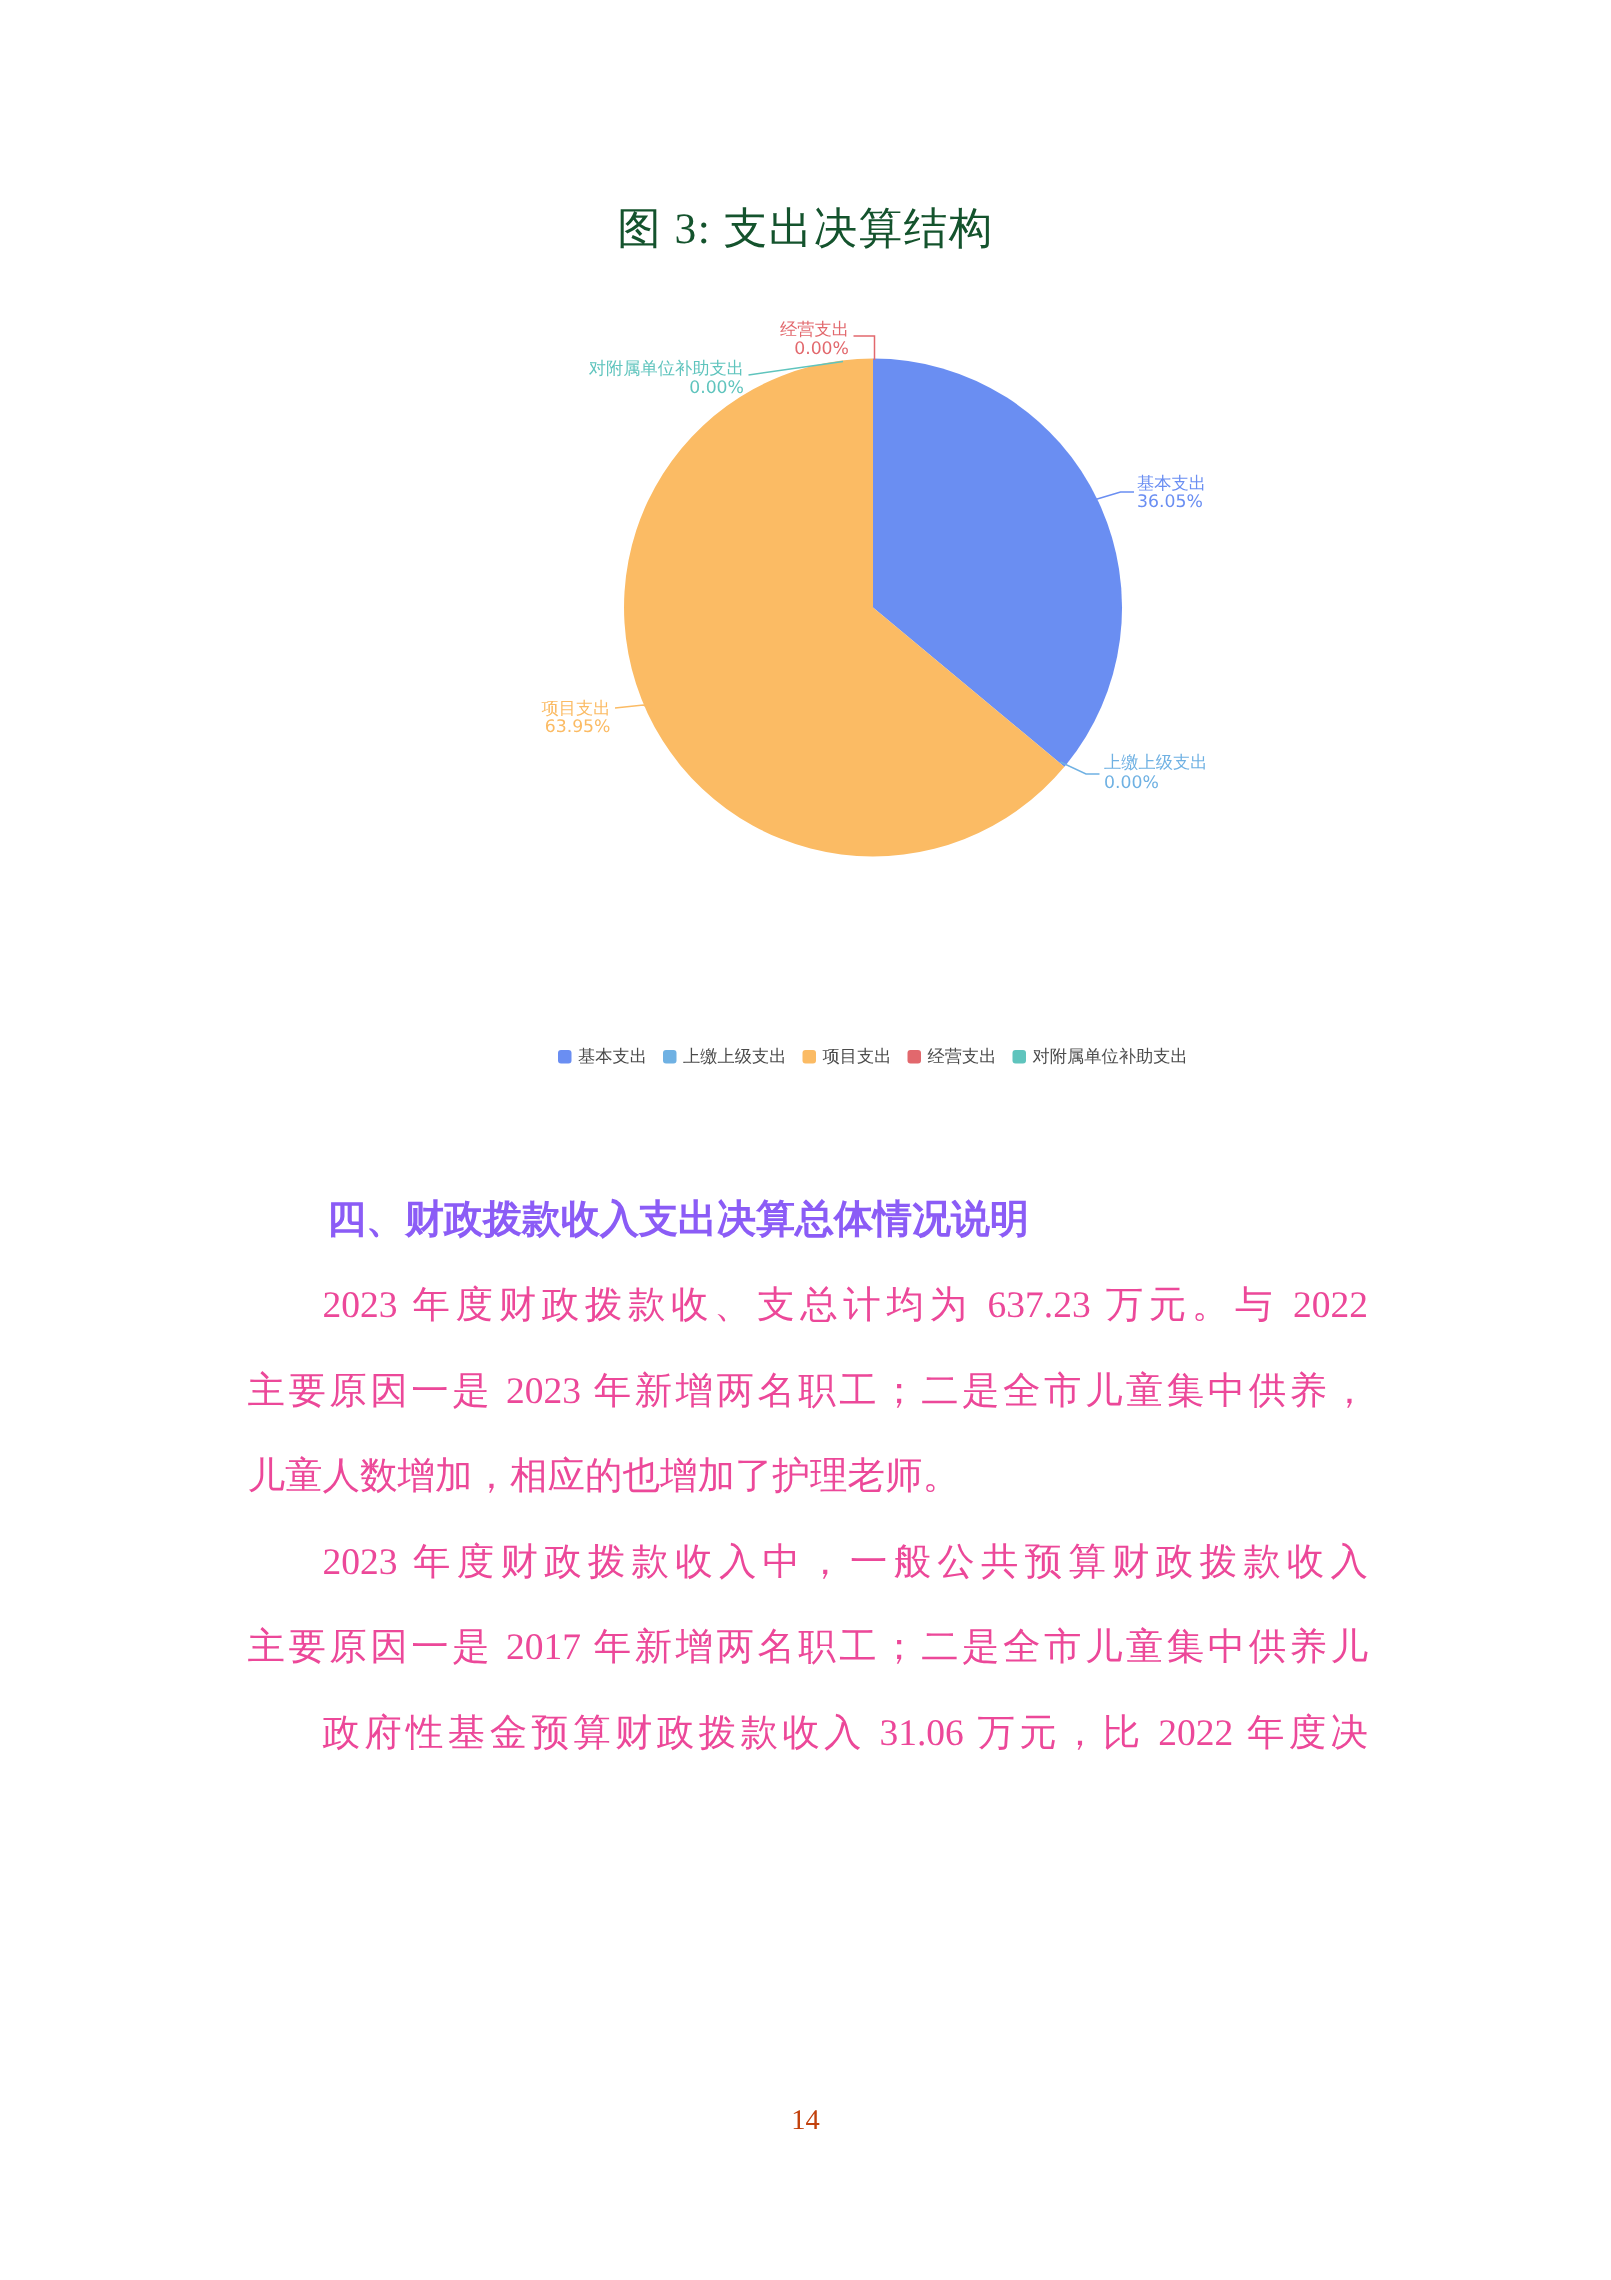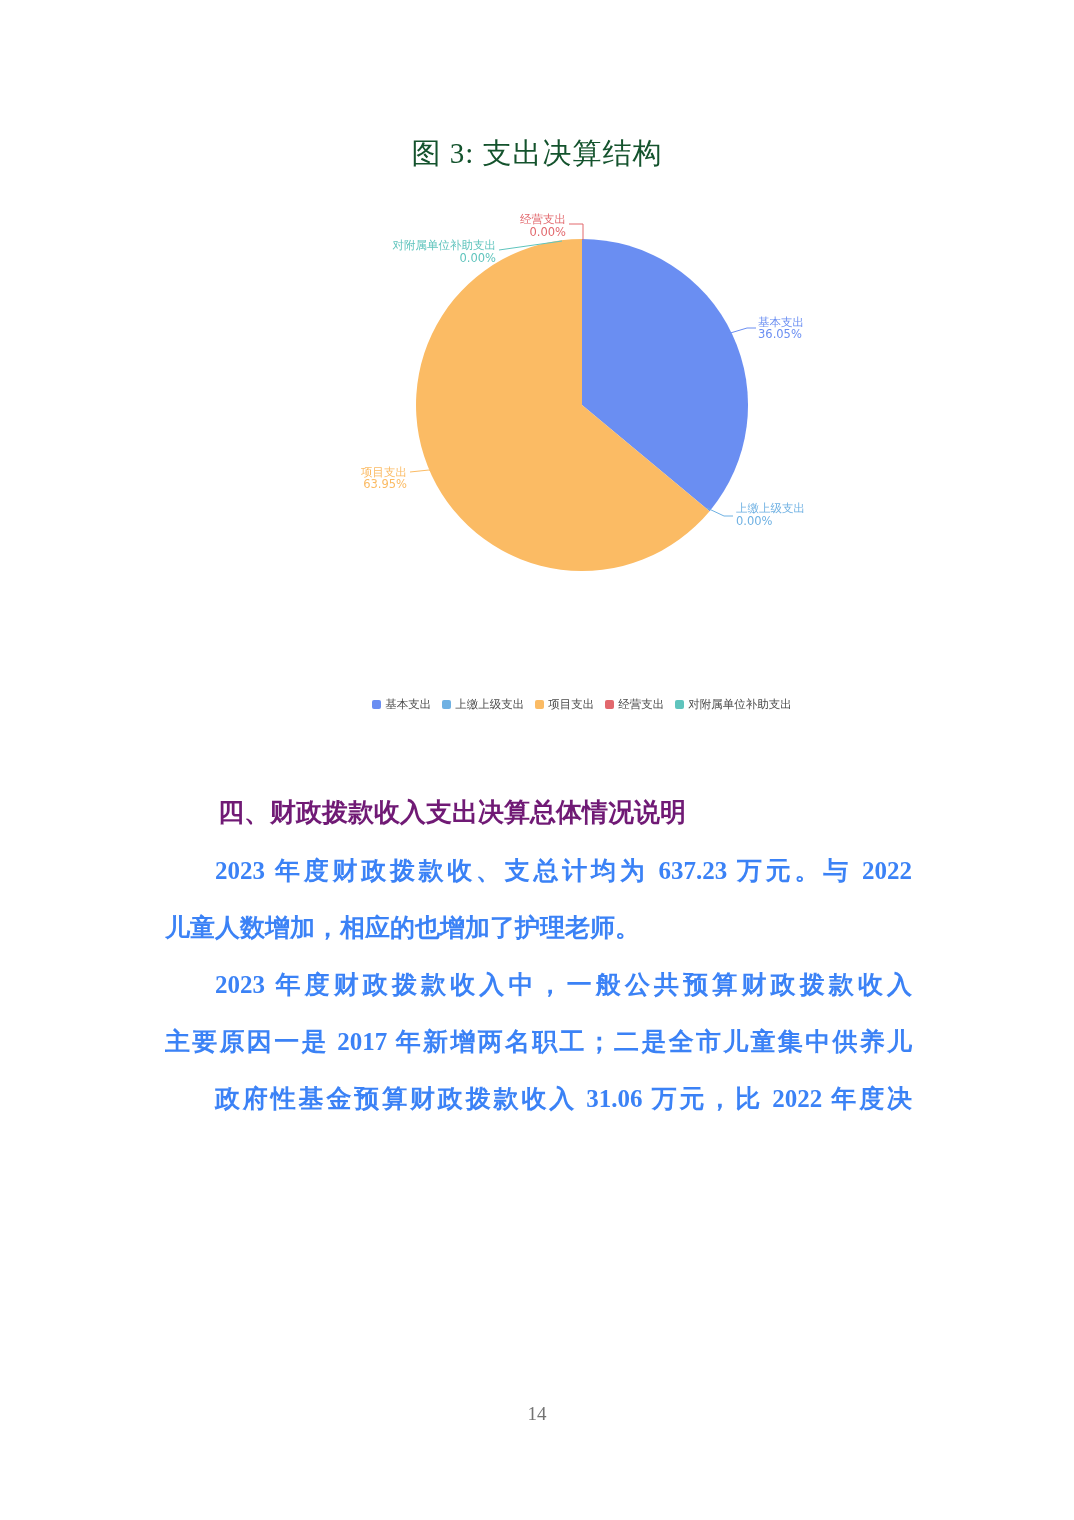--- a/index.html
+++ b/index.html
@@ -20,35 +20,35 @@
   .legend{
     position:absolute;top:697px;left:0;width:100%;box-sizing:border-box;
     padding-left:90px;display:flex;justify-content:center;align-items:center;gap:11px;
     font-family:"DejaVu Sans","Liberation Sans",sans-serif;font-size:11.5px;color:#4b4b4b;
   }
   .legend-item{display:flex;align-items:center;gap:4px;white-space:nowrap;}
   .legend-marker{width:9px;height:9px;border-radius:2px;flex:0 0 auto;}
   .sec-heading{
     position:absolute;top:795px;left:218px;
     font-family:"Liberation Sans","DejaVu Sans",sans-serif;
-    font-size:26px;font-weight:700;line-height:34px;color:#701a75;white-space:nowrap;
+    font-size:26px;font-weight:700;line-height:34px;color:#8b5cf6;white-space:nowrap;
   }
   .body-text{
     position:absolute;top:842px;left:165px;width:747px;
-    font-size:25px;line-height:57px;color:#3b82f6;font-weight:bold;
+    font-size:25px;line-height:57px;color:#ec4899;
   }
   .bline{
     height:57px;overflow:hidden;white-space:normal;
     text-align:justify;text-align-last:justify;text-justify:inter-character;
   }
   .bline.ind{text-indent:50px;}
   .bline.noj{text-align:right;text-align-last:left;}
   .page-number{
     position:absolute;top:1403px;left:0;width:100%;text-align:center;
-    font-size:19px;color:#737373;
+    font-size:19px;color:#c2410c;
   }
 </style>
 </head>
 <body>
 
 <div class="page">
 
   <div class="fig-title">图 3: 支出决算结构</div>
 
   <svg id="pie-svg" class="chart-svg" width="1074" height="745" viewBox="0 0 1074 745">
@@ -91,20 +91,21 @@
       <span class="legend-item">
         <span class="legend-marker" style="background: rgb(95, 196, 189);"></span>
         <span>对附属单位补助支出</span>
       </span>
     </div>
 
   <div class="sec-heading">四、财政拨款收入支出决算总体情况说明</div>
 
   <div class="body-text" id="body-text">
       <div class="bline ind">2023 年度财政拨款收、支总计均为 637.23 万元。与 2022</div>
+      <div class="bline">主要原因一是 2023 年新增两名职工；二是全市儿童集中供养，</div>
       <div class="bline noj">儿童人数增加，相应的也增加了护理老师。</div>
       <div class="bline ind">2023 年度财政拨款收入中，一般公共预算财政拨款收入</div>
       <div class="bline">主要原因一是 2017 年新增两名职工；二是全市儿童集中供养儿</div>
       <div class="bline ind">政府性基金预算财政拨款收入 31.06 万元，比 2022 年度决</div>
     </div>
 
   <div class="page-number">14</div>
 
 </div>
 

